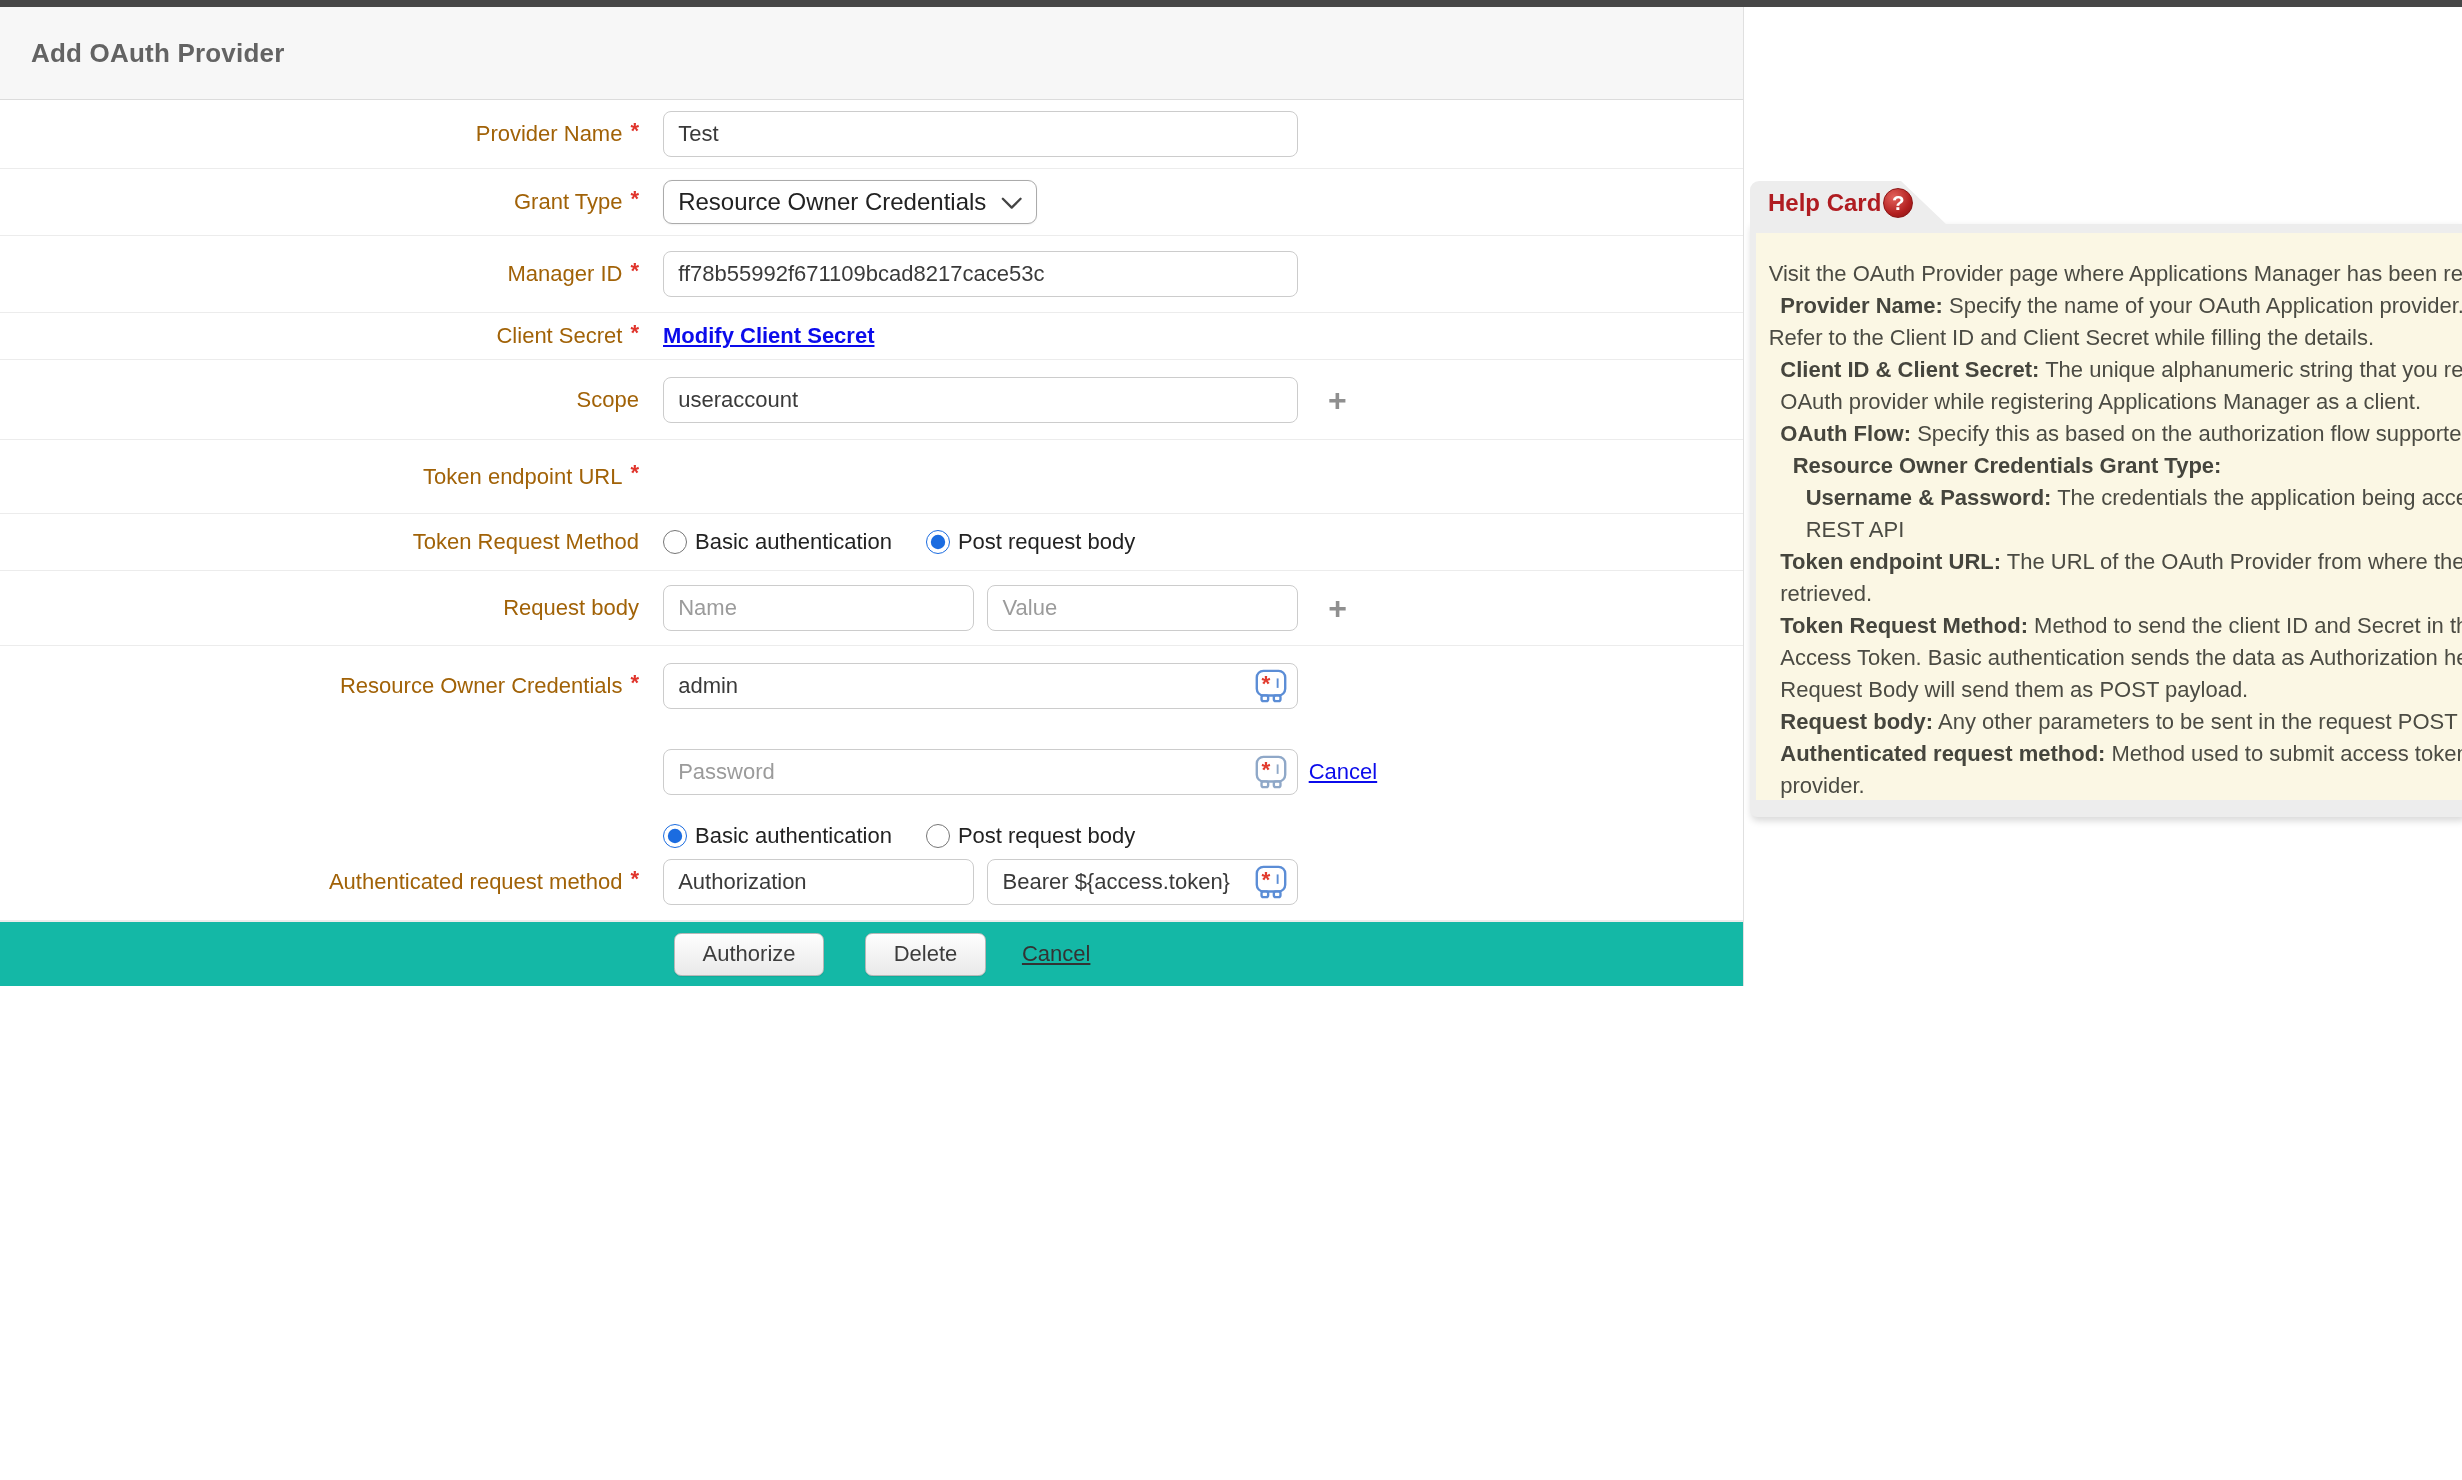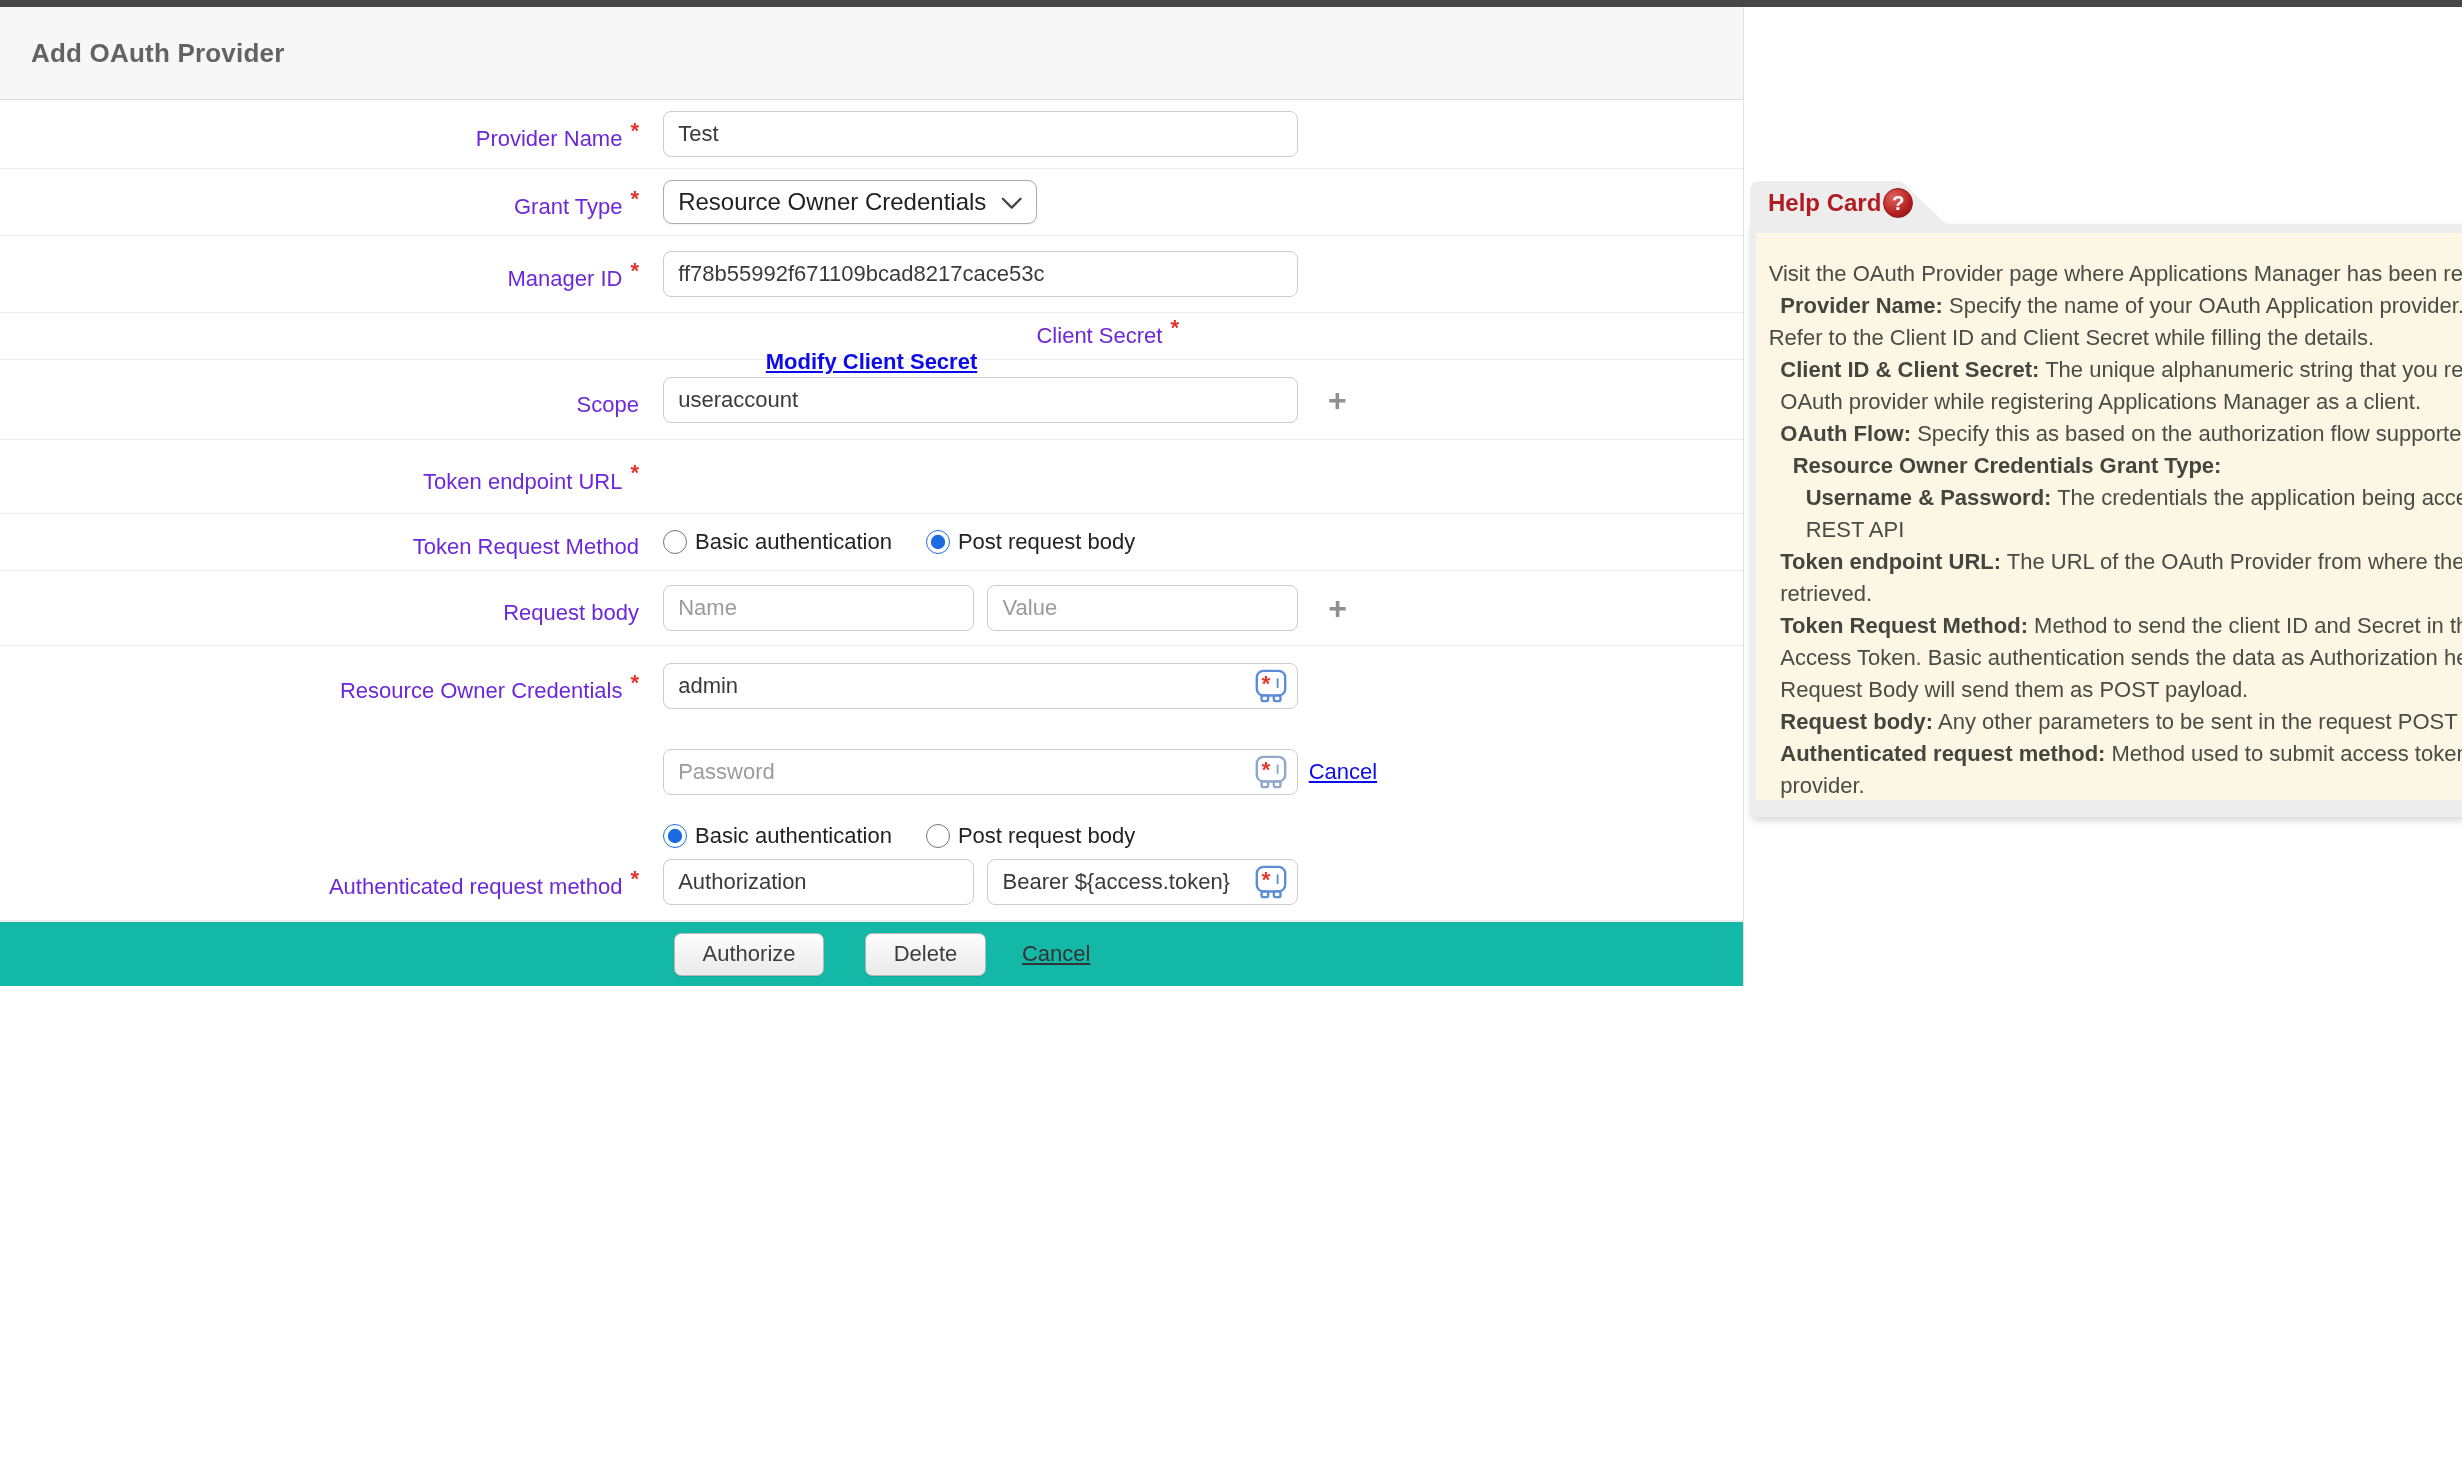--- a/index.html
+++ b/index.html
@@ -11,29 +11,29 @@
   .form-panel { position:absolute; left:0; top:7.1px; width:1744px; background:#fff;
                 border-right:1.8px solid #e0e0e0; }
   .panel-header { height:93px; background:#f7f7f7; border-bottom:1.8px solid #dcdcdc;
                   display:flex; align-items:center; padding-left:31px; }
   .panel-title { font-size:26px; font-weight:bold; color:#636363; letter-spacing:0.2px; }
 
   .row { display:flex; align-items:center; border-bottom:1.8px solid #ececec; }
   .r-pn  { height:69px; }
   .r-gt  { height:67px; }
   .r-cid { height:77px; }
-  .r-cs  { height:47px;flex-direction:column; }
+  .r-cs  { height:47px; }
   .r-sc  { height:80px; }
   .r-teu { height:74px; }
   .r-trm { height:57px; }
   .r-rb  { height:75px; }
   .r-roc { height:275px; align-items:flex-start; padding-top:17px; }
   .label-cell { width:663px; display:flex; justify-content:flex-end; align-items:center;
                 gap:8px; padding-right:24px; flex:none; }
-  .flabel { font-size:22px; color:#6d28d9; white-space:nowrap;margin-top:10px; }
+  .flabel { font-size:22px; color:#a16207; white-space:nowrap; }
   .req { color:#e0342b; font-size:22px; font-weight:bold; position:relative; top:-3.6px; }
   .field-cell { display:flex; align-items:center;border-radius:6px; }
 
   input.txt { height:46px; border:1.8px solid #cccccc; border-radius:8px; font-size:22px;
               color:#3a3a3a; padding:0 14.2px; outline:none; background:#fff;
               font-family:"Liberation Sans", sans-serif; }
   input.txt::placeholder { color:#9b9b9b; }
   .w-full { width:635px; }
   .w-half { width:311px; }
   .iconwrap { position:relative; display:flex; align-items:flex-start; }

